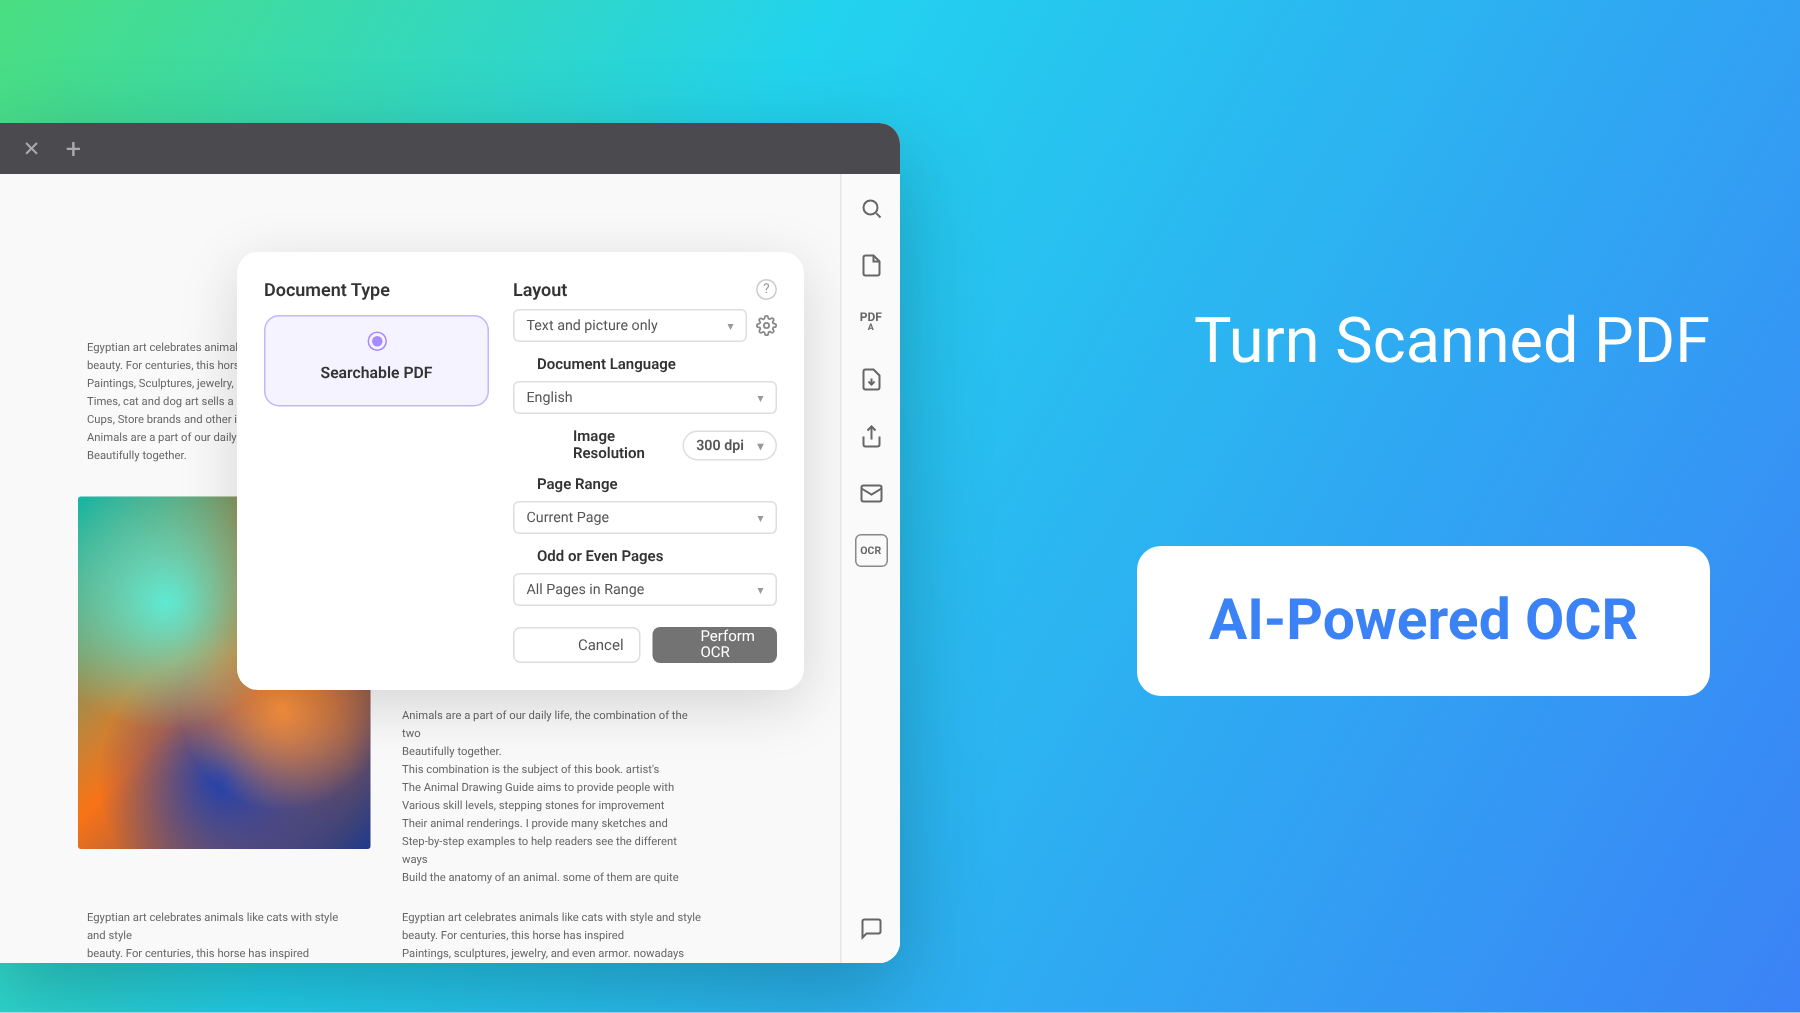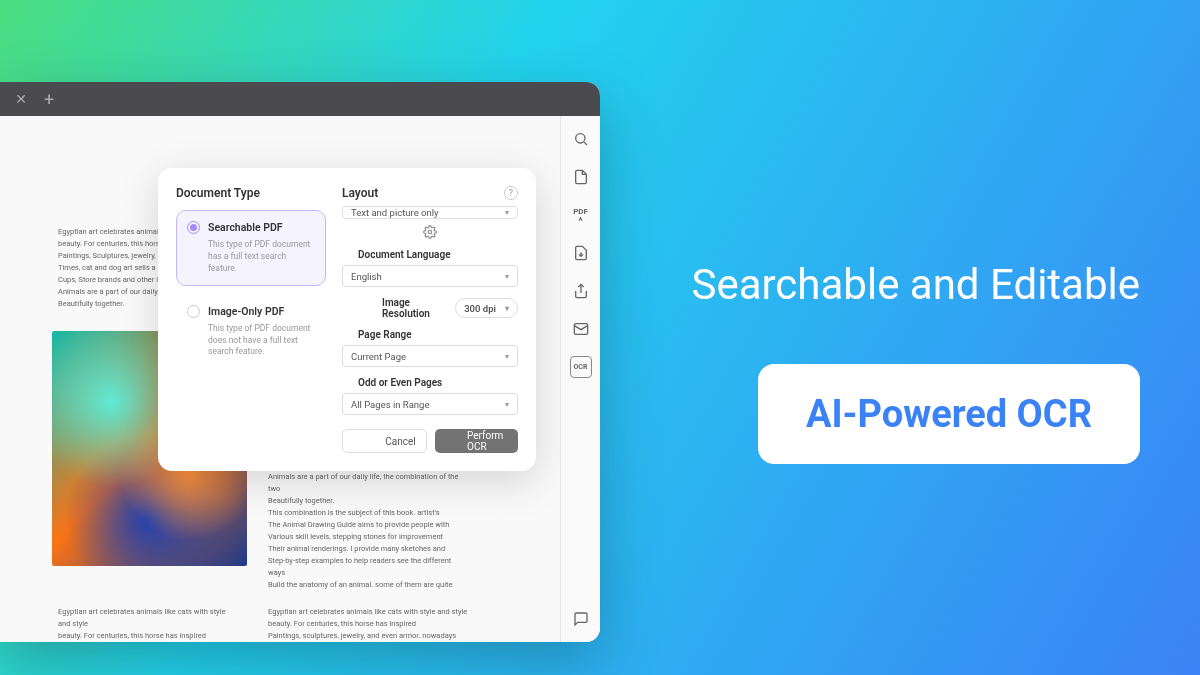--- a/index.html
+++ b/index.html
@@ -30,52 +30,52 @@
 .doc-image { position: absolute; left: 52px; top: 215px; width: 195px; height: 235px; background: linear-gradient(135deg, #14b8a6 0%, #f97316 50%, #1e3a8a 100%); border-radius: 2px; overflow: hidden; }
 .doc-image::before { content: ''; position: absolute; inset: 0; background: radial-gradient(circle at 30% 30%, #5eead4 0%, transparent 40%), radial-gradient(circle at 70% 60%, #fb923c 0%, transparent 35%), radial-gradient(circle at 50% 80%, #1e40af 0%, transparent 40%); }
 
 .dialog { position: absolute; left: 158px; top: 52px; width: 378px; background: white; border-radius: 14px; box-shadow: 0 10px 40px rgba(0,0,0,0.15); padding: 18px; display: flex; gap: 16px; }
 .dialog-left { width: 150px; }
 .dialog-right { flex: 1; }
 .section-title { font-size: 12px; font-weight: 600; color: #333; margin-bottom: 10px; }
 
 .radio-card { border: 1.5px solid transparent; border-radius: 10px; padding: 10px; margin-bottom: 8px; cursor: pointer; }
 .radio-card.selected { border-color: #c4b5fd; background: #f5f3ff; }
-.radio-row { display: flex; align-items: center; gap: 8px; margin-bottom: 5px; }
+.radio-row { display: flex; align-items: center; gap: 8px; margin-bottom: 5px; flex-direction: column; }
 .radio-btn { width: 13px; height: 13px; border-radius: 50%; border: 1.5px solid #ccc; position: relative; flex-shrink: 0; }
 .radio-btn.checked { border-color: #a78bfa; }
 .radio-btn.checked::after { content: ''; position: absolute; inset: 2px; border-radius: 50%; background: #a78bfa; }
 .radio-label { font-size: 10.5px; font-weight: 600; color: #333; }
 .radio-desc { font-size: 8.5px; color: #999; line-height: 1.4; padding-left: 21px; }
 
 .field-label { font-size: 10px; font-weight: 600; color: #333; margin-bottom: 5px; margin-top: 10px; display: flex; align-items: center; justify-content: space-between; margin-left: 16px; }
 .field-label:first-child { margin-top: 0; }
 .select { width: 100%; height: 22px; border: 1px solid #ddd; border-radius: 4px; background: white; font-size: 9.5px; color: #555; padding: 0 8px; display: flex; align-items: center; justify-content: space-between; cursor: pointer; }
 .select-caret { font-size: 8px; color: #999; }
 .select-inline { width: 68px; height: 20px; border-radius: 10px; }
 
 .btn-row { display: flex; gap: else8px; margin-top: 14px; }
 .btn { flex: 1; height: 24px; border-radius: 5px; font-size: 10px; display: flex; align-items: center; justify-content: center; cursor: pointer; padding-left: 32px; }
 .btn-secondary { background: white; border: 1px solid #ddd; color: #555; }
 .btn-primary { background: #737373; color: white; border: none; margin-left: 8px; }
 .btn-detect { width: 100%; height: 22px; border: 1px solid #ddd; border-radius: 4px; background: white; font-size: 9.5px; color: #555; display: flex; align-items: center; justify-content: center; cursor: pointer; margin-top: 4px; }
 
 .help-icon { width: 14px; height: 14px; border: 1px solid #ccc; border-radius: 50%; display: inline-flex; align-items: center; justify-content: center; font-size: 9px; color: #999; cursor: pointer; }
 .gear-icon { width: 14px; height: 14px; color: #888; cursor: pointer; display: inline-flex; align-items: center; justify-content: center; }
-.layout-row { display: flex; align-items: center; gap: 6px; flex-direction: column; }
+.layout-row { display: flex; align-items: center; gap: 6px; }
 .layout-row .select { flex: 1; }
 .label-with-help { display: flex; justify-content: space-between; align-items: center; }
 .res-row { display: flex; justify-content: space-between; gap: 8px; padding-left: 24px; }
 .res-row .select { width: 72px; }
 </style>
 </head>
 <body>
 
 <div class="hero-text">
-  <h1><br><span>Searchable and Editable</span></h1>
+  <h1><span>Turn Scanned PDF</span><br></h1>
 </div>
 <div class="badge">AI-Powered OCR</div>
 
 <div class="app-window">
   <div class="titlebar">
     <div class="close-btn">✕</div>
     <div class="new-tab">+</div>
     <div class="avatar"></div>
   </div>
   <div class="app-body">
@@ -104,28 +104,20 @@
 Paintings, sculptures, jewelry, and even armor. nowadays</div>
 
       <div class="dialog">
         <div class="dialog-left">
           <div class="section-title">Document Type</div>
           <div class="radio-card selected">
             <div class="radio-row">
               <div class="radio-btn checked"></div>
               <div class="radio-label">Searchable PDF</div>
             </div>
-            <div class="radio-desc">This type of PDF document has a full text search feature.</div>
-          </div>
-          <div class="radio-card">
-            <div class="radio-row">
-              <div class="radio-btn"></div>
-              <div class="radio-label">Image-Only PDF</div>
-            </div>
-            <div class="radio-desc">This type of PDF document does not have a full text search feature.</div>
           </div>
         </div>
         <div class="dialog-right">
           <div class="label-with-help">
             <div class="section-title" style="margin-bottom:0">Layout</div>
             <span class="help-icon">?</span>
           </div>
           <div class="layout-row" style="margin-top:6px">
             <div class="select">
               <span>Text and picture only</span>

